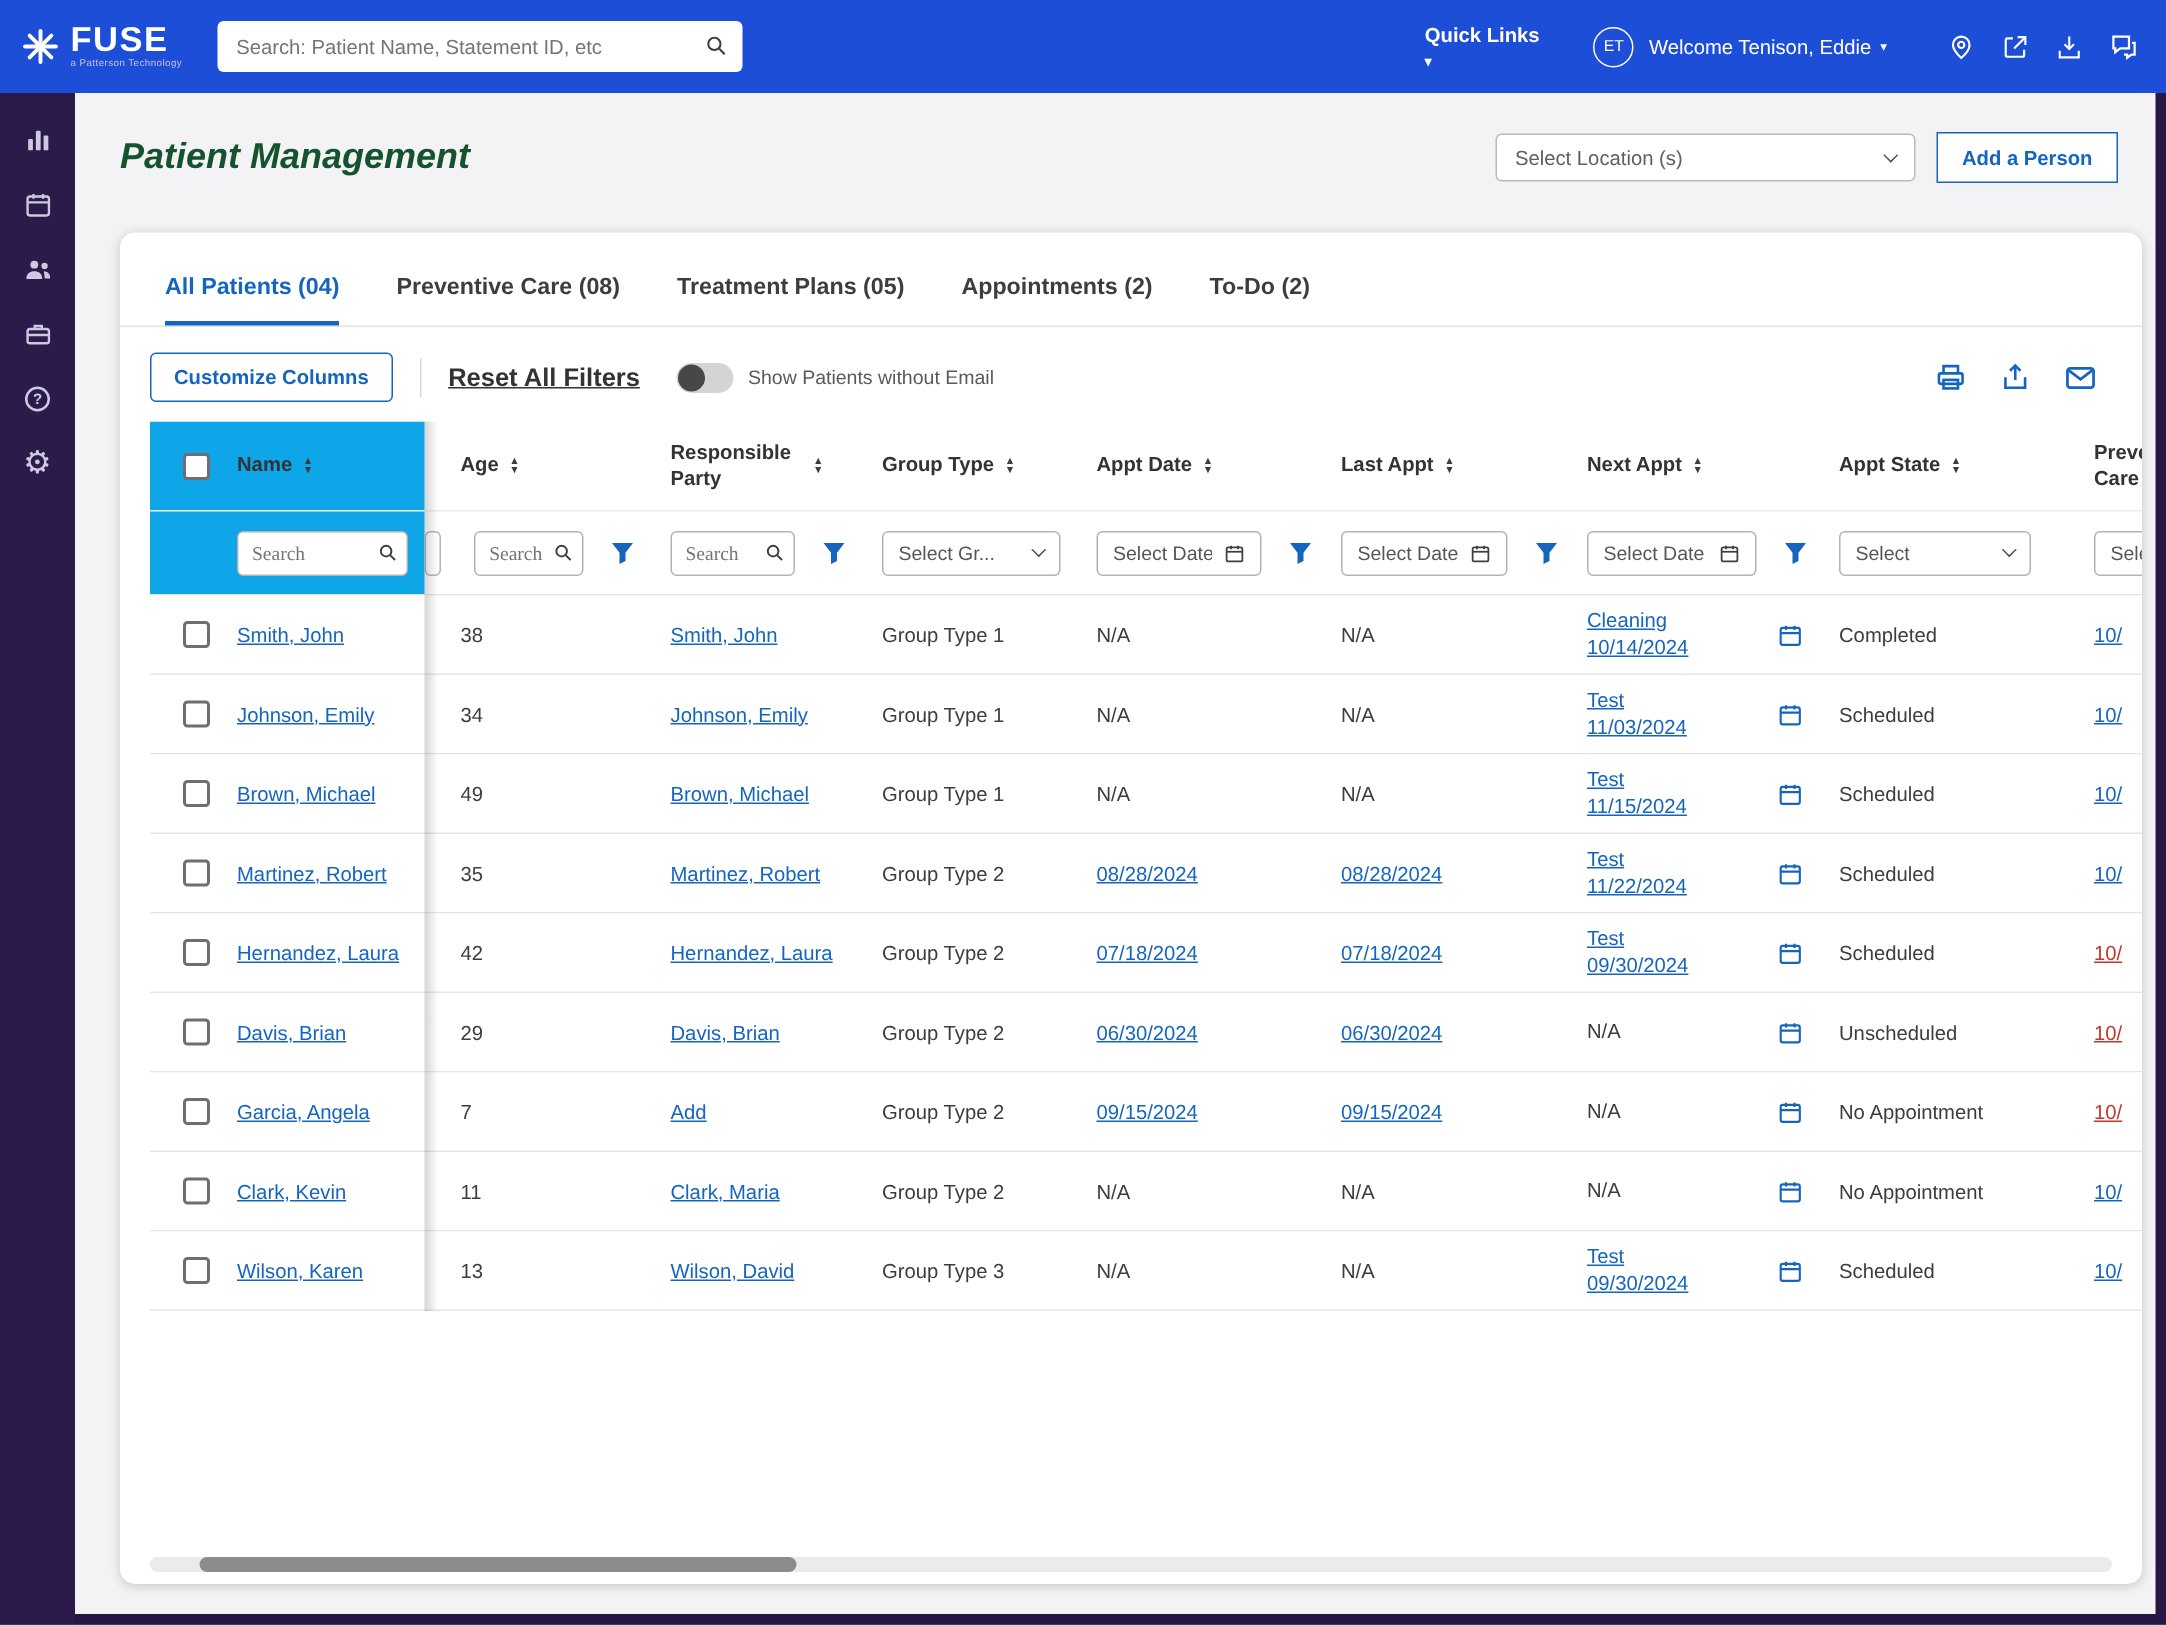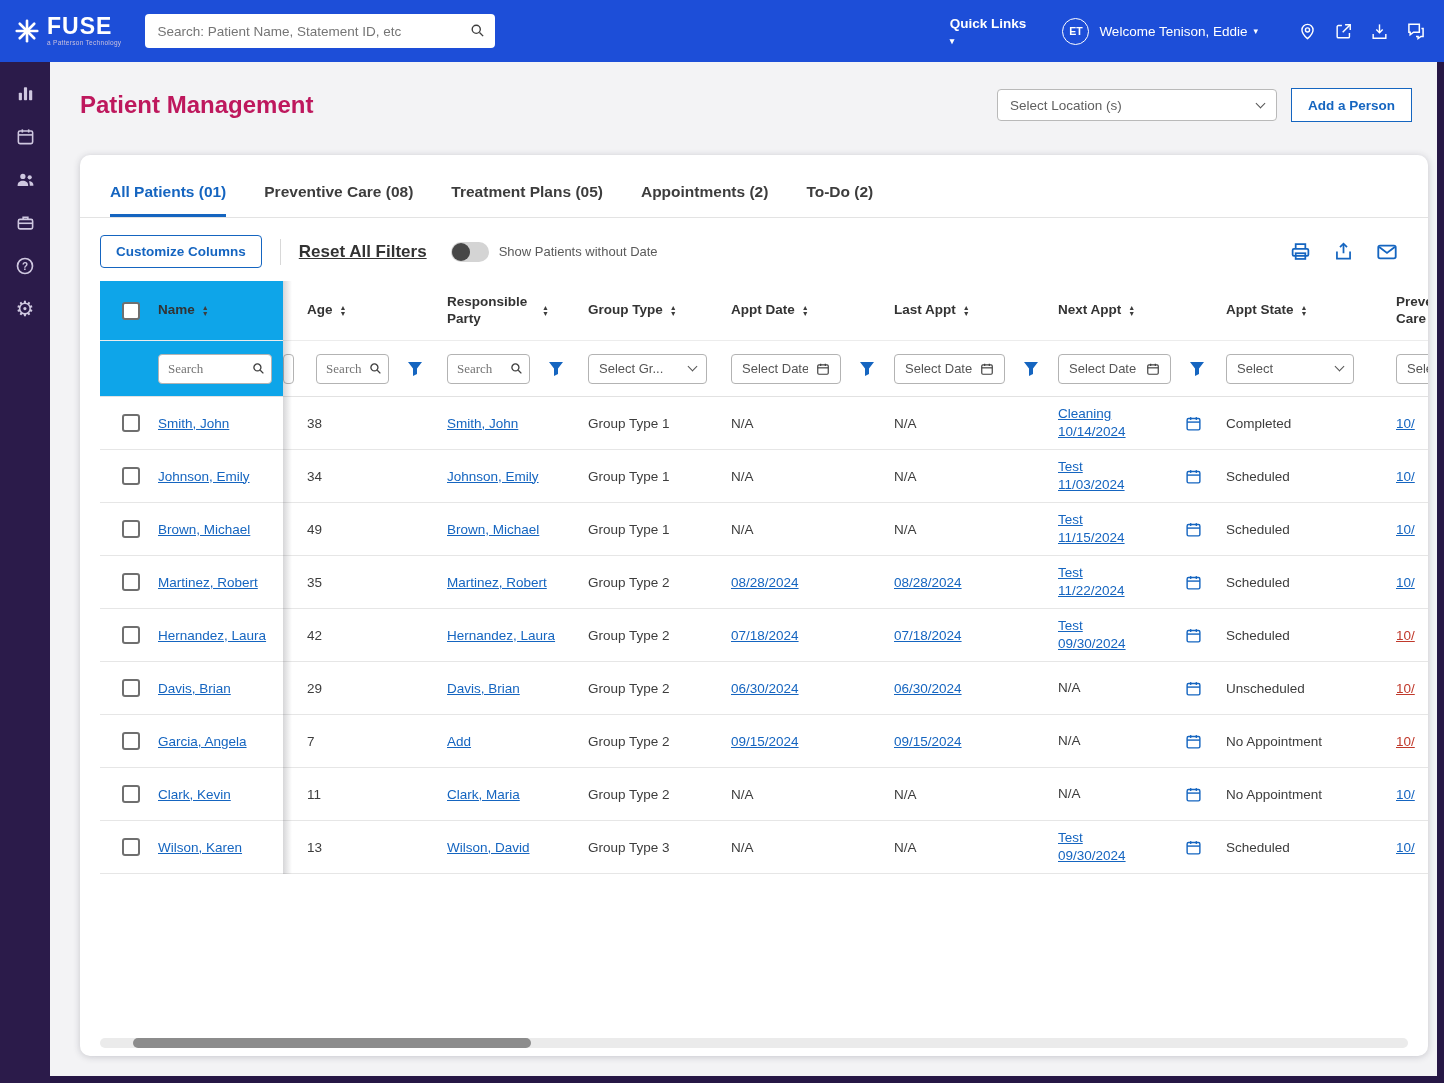--- a/index.html
+++ b/index.html
@@ -15,34 +15,34 @@
   .brand-name { color:#fff; font-size:23px; font-weight:bold; letter-spacing:1px; }
   .brand-tag { color:#c9c0de; font-size:6.5px; margin-top:2px; letter-spacing:.3px; }
   .top-search { position:relative; margin-left:24px; width:350px; }
   .top-search input { width:100%; height:34px; border:none; border-radius:4px; padding:0 34px 0 12px;
                       font-size:13.5px; color:#333; background:#fff; outline:none; font-family:inherit; }
   .top-search .mag { position:absolute; right:10px; top:9px; }
   .top-right { margin-left:auto; display:flex; align-items:center; }
   .quick-links { color:#fff; font-size:13.5px; font-weight:bold; cursor:pointer; display:flex; align-items:flex-start; gap:5px;flex-direction:column; }
   .caret { font-size:9px; color:#fff; }
   .avatar { width:27px; height:27px; border-radius:50%; border:1.6px solid #fff; color:#fff; font-size:10.5px;
-            font-weight:bold; display:flex; align-items:center; justify-content:center; margin:0 10px 0 36px; cursor:pointer; }
+            font-weight:normal; display:flex; align-items:center; justify-content:center; margin:0 10px 0 36px; cursor:pointer; }
   .welcome { color:#fff; font-size:13.5px; cursor:pointer; display:flex; align-items:center; gap:6px; }
   .top-icons { display:flex; align-items:center; gap:17px; margin-left:40px; }
   .top-icons span { cursor:pointer; display:flex; }
 
   
   .sidebar { position:absolute; top:62px; left:0; width:50px; height:1021px; background:#2b1b4a; padding-top:10px; }
   .side-item { width:50px; height:43px; display:flex; align-items:center; justify-content:center; cursor:pointer; }
   .gear-glyph { font-size:21px; color:#cfc8e0; line-height:1; }
 
   
   .main { position:absolute; left:50px; top:62px; width:1387px; height:1014px; background:#f3f3f5; }
   .page-head { display:flex; align-items:center; padding:26px 25px 0 30px; }
-  .page-title { font-size:24px; font-weight:bold; color:#be185d; }
+  .page-title { font-size:24px; font-weight:bold; color:#14532d;font-style:italic; }
   .head-controls { margin-left:auto; display:flex; align-items:center; }
   .loc-select { width:280px; height:32px; background:#fff; border:1px solid #b9b9b9; border-radius:4px;
                 display:flex; align-items:center; padding:0 12px; color:#5f5f5f; font-size:13.5px; cursor:pointer; }
   .chev { width:7px; height:7px; border-right:1.6px solid #555; border-bottom:1.6px solid #555;
           transform:rotate(45deg); margin-left:auto; margin-top:-4px; }
   .btn-add { height:34px; padding:0 16px; margin-left:14px; background:#fff; border:1.5px solid #1565c0;
              color:#1565c0; font-weight:bold; font-size:13.5px; border-radius:0; cursor:pointer; font-family:inherit; }
 
   .card { position:absolute; left:30px; top:93px; width:1348px; height:901px; background:#fff;
           border-radius:10px; box-shadow:0 1px 7px rgba(40,40,60,.22); overflow:hidden; }
@@ -246,35 +246,35 @@
           <span>Select Location (s)</span>
           <i class="chev"></i>
         </div>
         <button class="btn-add">Add a Person</button>
       </div>
     </div>
 
     <div class="card">
 
       <div class="tabs">
-        <div class="tab active">All Patients (01)</div>
+        <div class="tab active">All Patients (04)</div>
         <div class="tab">Preventive Care (08)</div>
         <div class="tab">Treatment Plans (05)</div>
         <div class="tab">Appointments (2)</div>
         <div class="tab">To-Do (2)</div>
       </div>
 
       <div class="table-toolbar">
         <button class="btn-outline">Customize Columns</button>
         <span class="vdiv"></span>
         <span class="reset-link">Reset All Filters</span>
         <span class="toggle">
             <span class="knob"></span>
           </span>
-        <span class="toggle-label">Show Patients without Date</span>
+        <span class="toggle-label">Show Patients without Email</span>
         <span class="tb-icons">
           <span>
             <svg width="21" height="21" viewBox="0 0 24 24" fill="none" stroke="#1565c0" stroke-width="2">
                 <path d="M6.5 9V3.5h11V9"></path>
                 <rect x="3" y="9" width="18" height="8" rx="1.5"></rect>
                 <rect x="6.5" y="14" width="11" height="6.5"></rect>
               </svg>
           </span>
           <span>
             <svg width="21" height="21" viewBox="0 0 24 24" fill="none" stroke="#1565c0" stroke-width="2">

